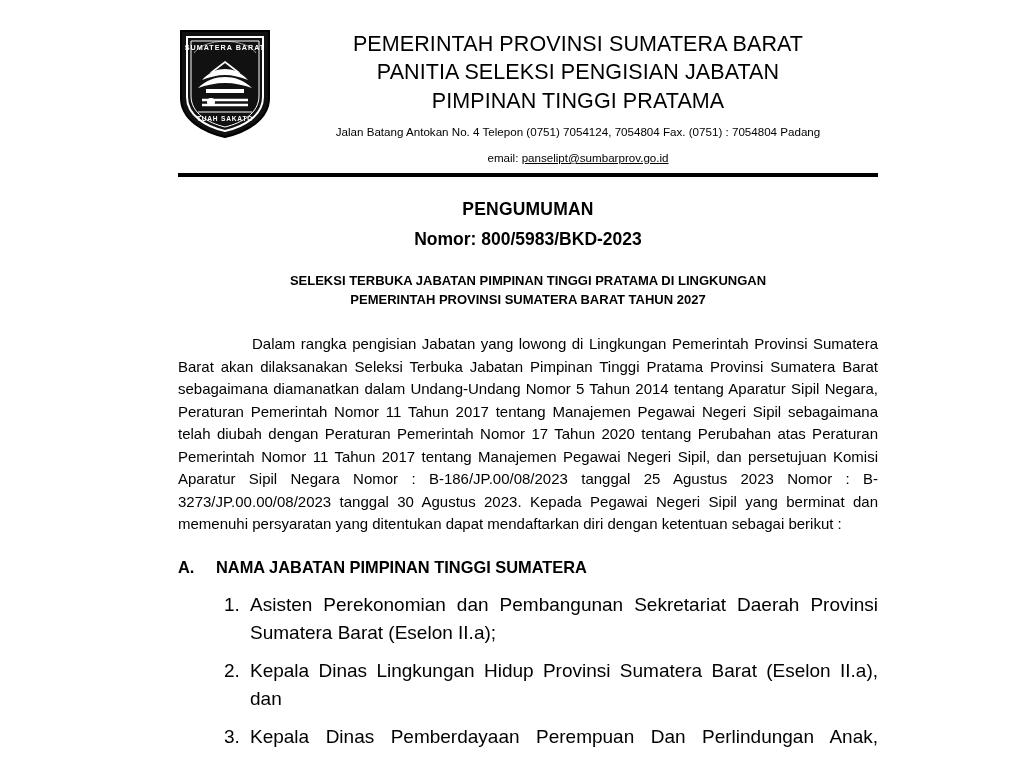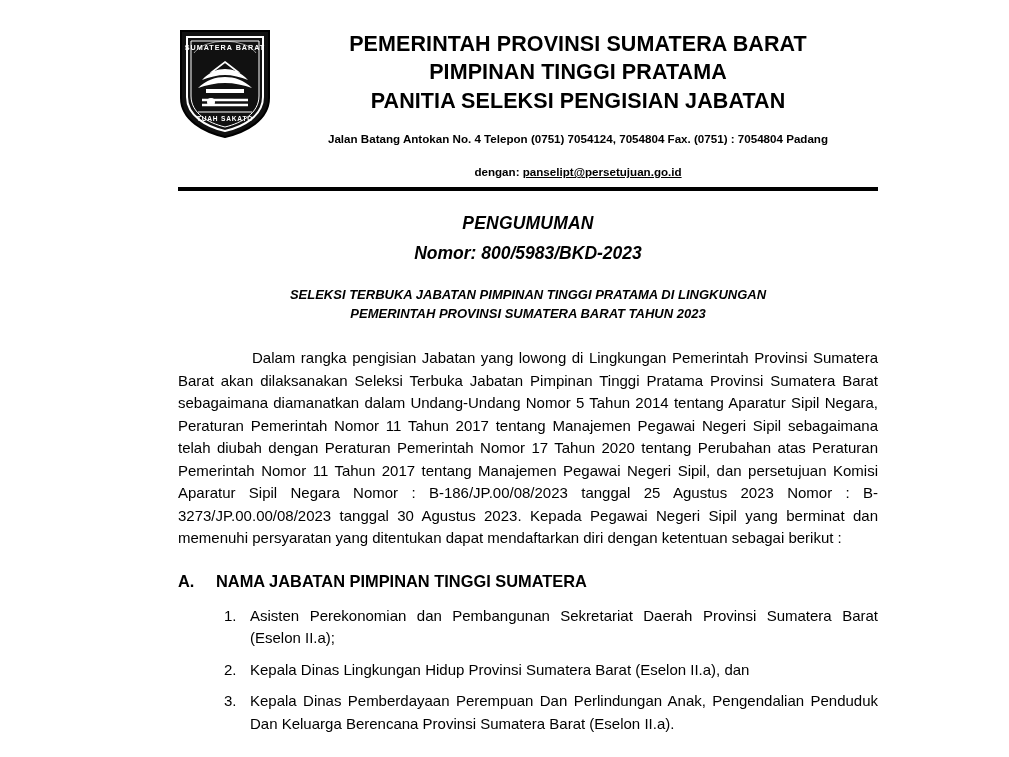--- a/index.html
+++ b/index.html
@@ -39,44 +39,43 @@
     height: 112px;
   }
   .crest svg { display: block; }
   .kop-text {
     margin-left: 100px;
     text-align: center;
     padding-top: 16px;
   }
   .kop-line {
     font-size: 21.5px;
-    font-weight: bold;
+    font-weight: normal;
     letter-spacing: 0.1px;
     line-height: 1.32;
     white-space: nowrap;
   }
   .kop-addr {
-    margin-top: 16px;
+    margin-top: 9px;
     font-size: 11.6px;
-    font-weight: bold;
+    font-weight: normal;
     line-height: 1.45;
   }
   .kop-email-link {
     text-decoration: underline;
   }
   .rule {
     border-top: 4px solid #000;
     margin-top: 6px;
     width: 700px;
   }
   
   .title-block {
     text-align: center;
     margin-top: 22px;
-    font-style: italic;
   }
   .t1 {
     font-size: 17.5px;
     font-weight: bold;
     letter-spacing: 0.2px;
   }
   .t2 {
     font-size: 17.5px;
     font-weight: bold;
     margin-top: 9px;
@@ -110,21 +109,21 @@
   ol.joblist {
     margin: 14px 0 0 0;
     padding: 0 0 0 38px;
     list-style: none;
     counter-reset: jb;
   }
   ol.joblist > li {
     counter-increment: jb;
     position: relative;
     padding-left: 34px;
-    font-size: 15px;
+    font-size: 19px;
     line-height: 1.5;
     text-align: justify;
     margin-bottom: 9px;
   }
   ol.joblist > li::before {
     content: counter(jb) ".";
     position: absolute;
     left: 8px;
     top: 0;
   }
@@ -152,38 +151,38 @@
 
           <path d="M24 72 h46 M24 77 h46" stroke="#ffffff" stroke-width="2.4"></path>
           <circle cx="33" cy="74" r="4" fill="#ffffff"></circle>
           <path d="M20 84 h54" stroke="#ffffff" stroke-width="1.2"></path>
           <text x="47" y="93" fill="#ffffff" font-family="Liberation Sans, sans-serif" font-size="6.6" font-weight="bold" text-anchor="middle" letter-spacing="0.8">TUAH SAKATO</text>
         </svg>
       </div>
 
       <div class="kop-text">
         <div class="kop-line">PEMERINTAH PROVINSI SUMATERA BARAT</div>
+        <div class="kop-line">PANITIA SELEKSI PENGISIAN JABATAN</div>
         <div class="kop-line">PIMPINAN TINGGI PRATAMA</div>
-        <div class="kop-line">PANITIA SELEKSI PENGISIAN JABATAN</div>
         <div class="kop-addr">Jalan Batang Antokan No. 4 Telepon (0751) 7054124, 7054804 Fax. (0751) : 7054804 Padang</div>
         <div class="kop-addr">
-          <span>dengan:</span>
-          <span class="kop-email-link">panselipt@persetujuan.go.id</span>
+          <span>email:</span>
+          <span class="kop-email-link">panselipt@sumbarprov.go.id</span>
         </div>
       </div>
     </div>
 
     <div class="rule"></div>
 
     <div class="title-block">
       <div class="t1">PENGUMUMAN</div>
       <div class="t2">Nomor:  800/5983/BKD-2023</div>
       <div class="t3">
         <div>SELEKSI TERBUKA JABATAN PIMPINAN TINGGI PRATAMA DI LINGKUNGAN</div>
-        <div>PEMERINTAH PROVINSI SUMATERA BARAT TAHUN 2023</div>
+        <div>PEMERINTAH PROVINSI SUMATERA BARAT TAHUN 2027</div>
       </div>
     </div>
 
     <div class="para">Dalam rangka pengisian Jabatan yang lowong di Lingkungan Pemerintah Provinsi Sumatera Barat akan dilaksanakan Seleksi Terbuka Jabatan Pimpinan Tinggi Pratama Provinsi Sumatera Barat sebagaimana diamanatkan dalam Undang-Undang Nomor 5 Tahun 2014 tentang Aparatur Sipil Negara, Peraturan Pemerintah Nomor 11 Tahun 2017 tentang Manajemen Pegawai Negeri Sipil sebagaimana telah diubah dengan Peraturan Pemerintah Nomor 17 Tahun 2020 tentang Perubahan atas Peraturan Pemerintah Nomor 11 Tahun 2017 tentang Manajemen Pegawai Negeri Sipil, dan persetujuan Komisi Aparatur Sipil Negara Nomor : B-186/JP.00/08/2023 tanggal 25 Agustus 2023 Nomor : B-3273/JP.00.00/08/2023 tanggal 30 Agustus 2023. Kepada Pegawai Negeri Sipil yang berminat dan memenuhi persyaratan yang ditentukan dapat  mendaftarkan diri dengan ketentuan sebagai berikut :</div>
 
     <div class="section-head">
       <span class="section-letter">A.</span>
       <span>NAMA JABATAN PIMPINAN TINGGI SUMATERA</span>
     </div>
 

